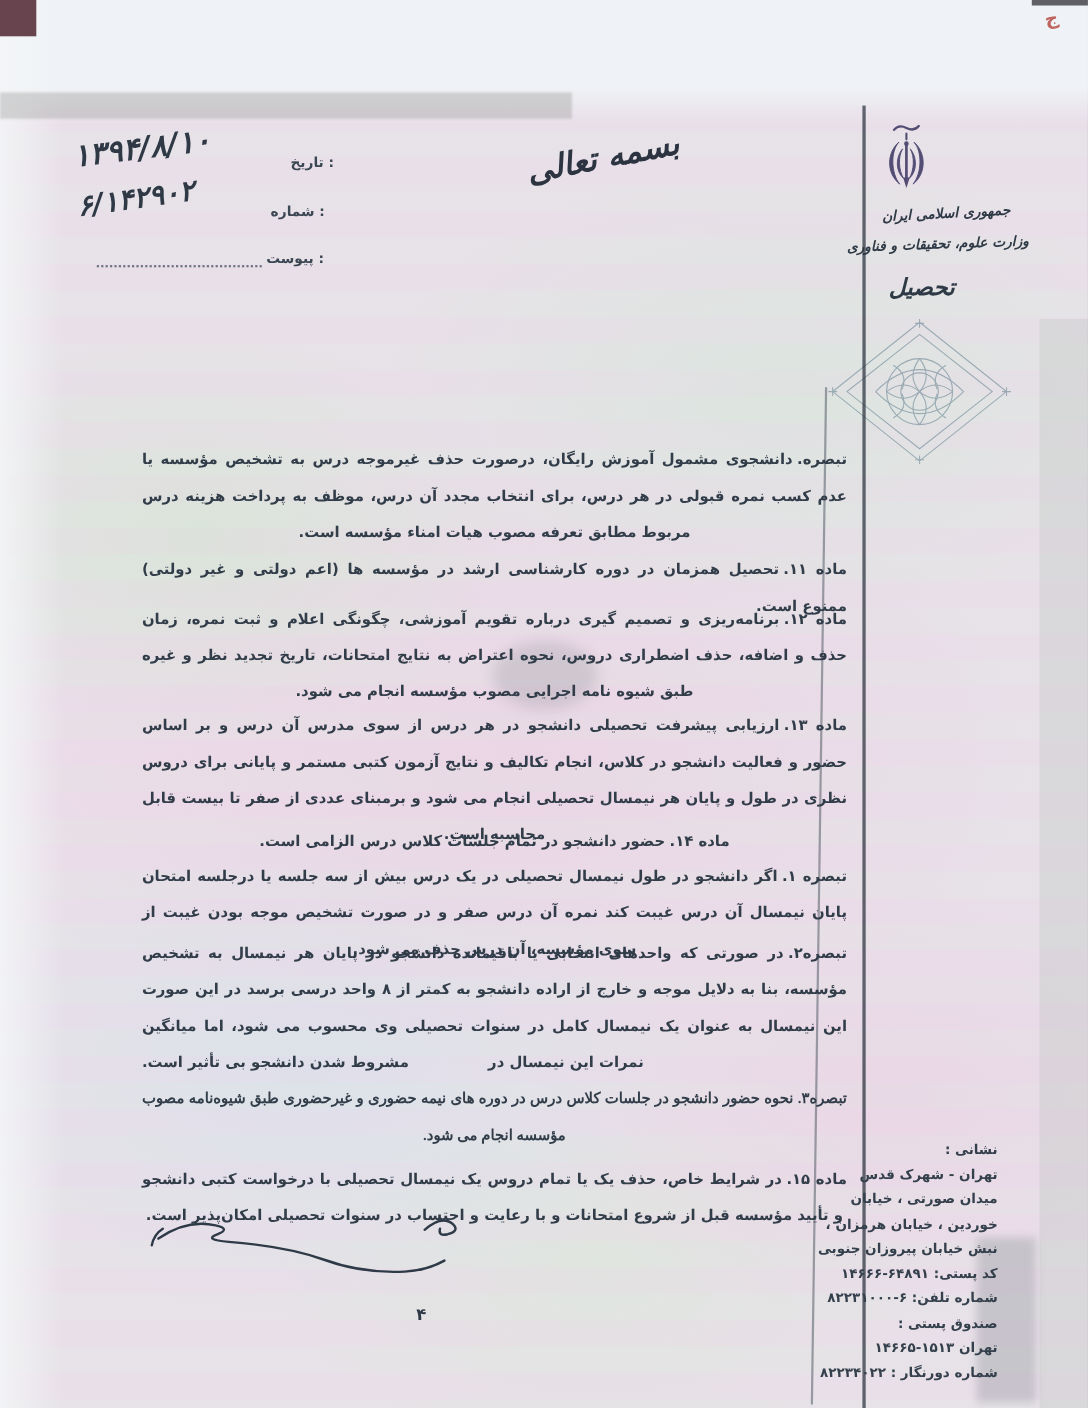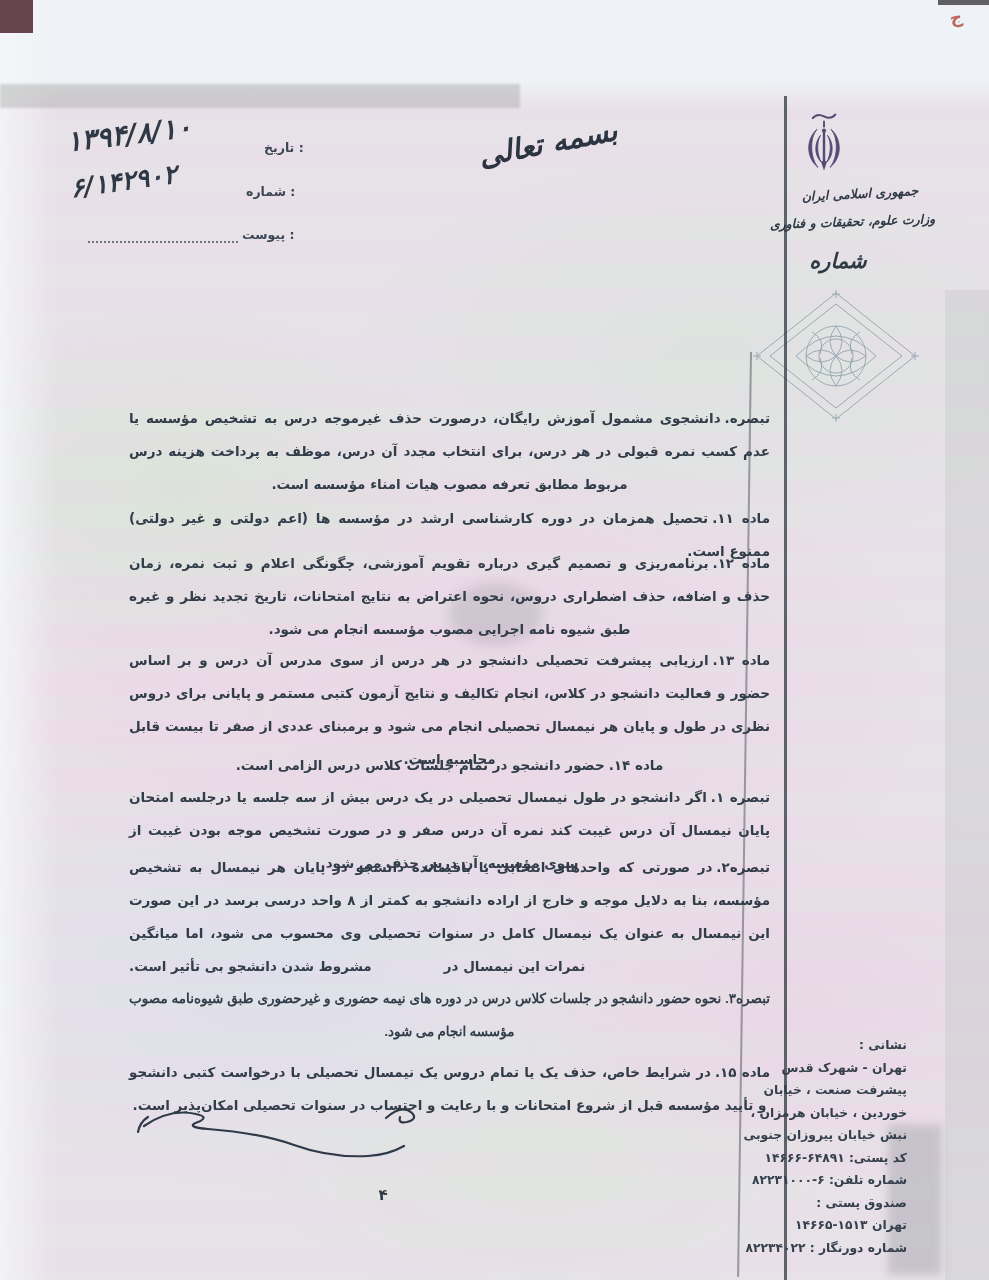--- a/index.html
+++ b/index.html
@@ -111,21 +111,21 @@
       <path d="M30,68 L26.5,57 L33.5,57 Z" stroke="none"></path>
       <path d="M22,20 C10,30 8,52 23,64 C14,53 13,30 22,20 Z" stroke-width="1"></path>
       <path d="M26,27 C19,35 18,50 27,58 C22,50 21,35 26,27 Z" stroke-width="1"></path>
       <path d="M38,20 C50,30 52,52 37,64 C46,53 47,30 38,20 Z" stroke-width="1"></path>
       <path d="M34,27 C41,35 42,50 33,58 C38,50 39,35 34,27 Z" stroke-width="1"></path>
     </g>
   </svg>
 
   <div class="lh lh1">جمهوری اسلامی ایران</div>
   <div class="lh lh2">وزارت علوم، تحقیقات و فناوری</div>
-  <div class="lh lh3">شماره</div>
+  <div class="lh lh3">تحصیل</div>
 
   <svg class="medallion" viewBox="0 0 168 132">
     <g stroke="#5f7d8c" fill="none" stroke-width="1">
       <polygon points="84,3 163,66 84,129 5,66"></polygon>
       <polygon points="84,14 150,66 84,118 18,66"></polygon>
       <path d="M44,66 Q84,26 124,66 Q84,106 44,66"></path>
       <circle cx="84" cy="66" r="30"></circle>
       <circle cx="84" cy="66" r="17"></circle>
       <path d="M84,36 Q96,52 84,66 Q72,52 84,36"></path>
       <path d="M84,96 Q96,80 84,66 Q72,80 84,96"></path>
@@ -155,21 +155,21 @@
       <path d="M258,22 q16,-14 26,-5 q6,6 -5,9 q-9,2 -7,-5"></path>
       <path d="M10,36 q2,-10 10,-15"></path>
     </g>
   </svg>
 
   <div class="pagenum">۴</div>
 
   <div class="address">
     <div>نشانی :</div>
     <div>تهران - شهرک قدس</div>
-    <div>پیشرفت صنعت ، خیابان</div>
+    <div>میدان صورتی ، خیابان</div>
     <div>خوردین ، خیابان هرمزان ،</div>
     <div>نبش خیابان پیروزان جنوبی</div>
     <div><span>کد پستی:</span> <span class="num" dir="ltr">۱۴۶۶۶-۶۴۸۹۱</span></div>
     <div><span>شماره تلفن:</span> <span class="num" dir="ltr">۸۲۲۳۱۰۰۰-۶</span></div>
     <div>صندوق پستی :</div>
     <div><span>تهران</span> <span class="num" dir="ltr">۱۴۶۶۵-۱۵۱۳</span></div>
     <div><span>شماره دورنگار :</span> <span class="num" dir="ltr">۸۲۲۳۴۰۲۲</span></div>
   </div>
 
 </div>

